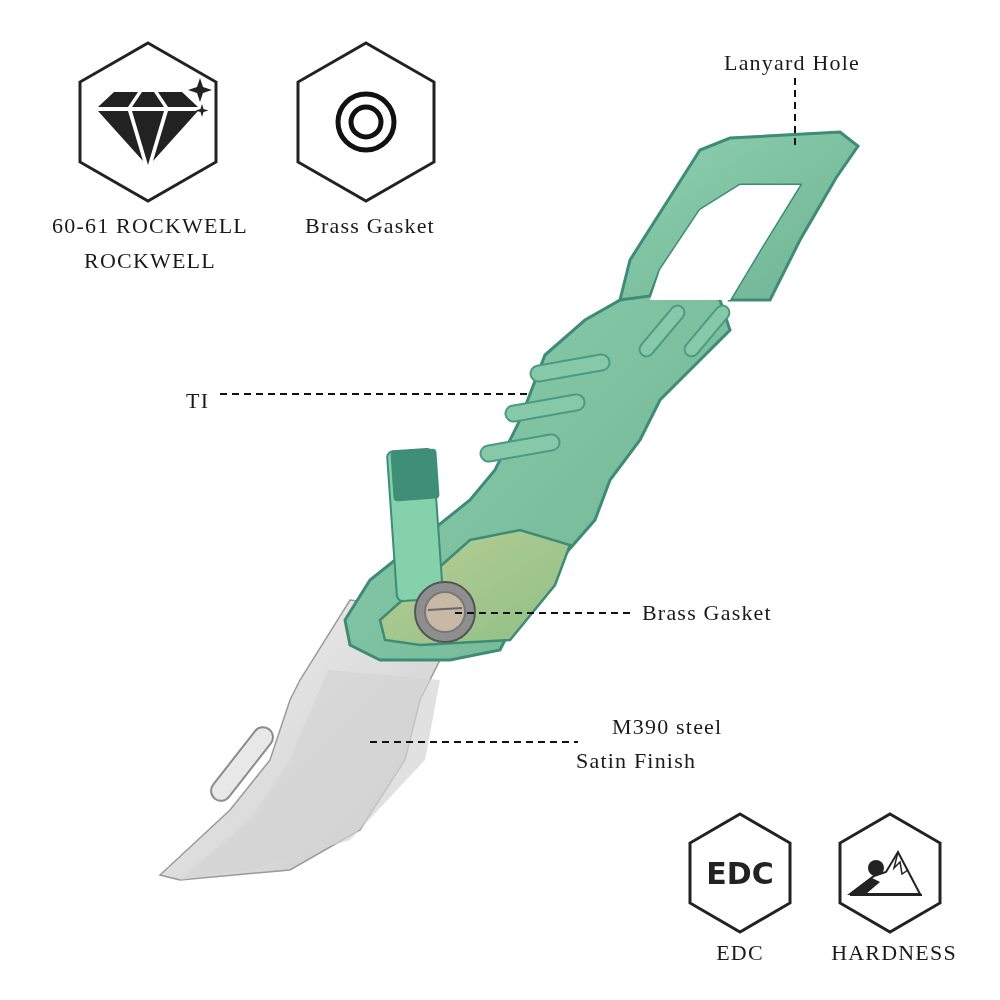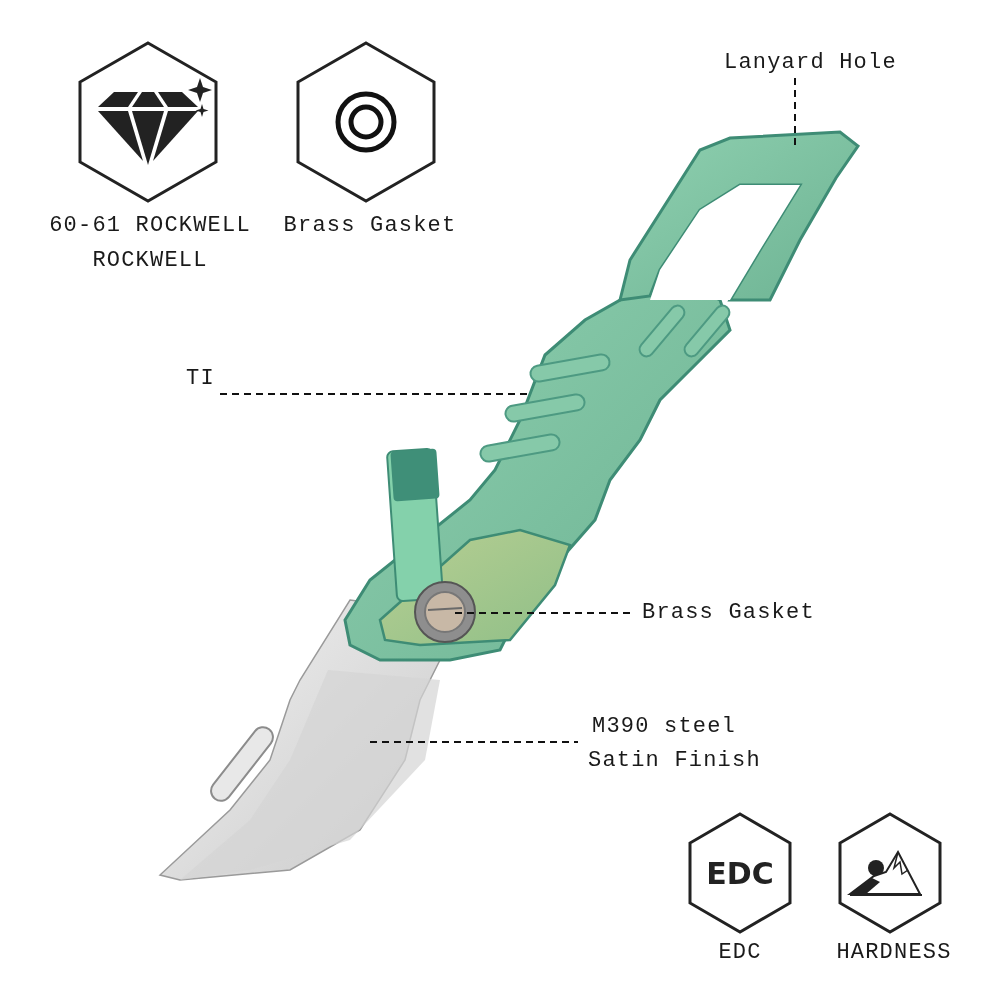--- a/index.html
+++ b/index.html
@@ -1,19 +1,19 @@
 <!DOCTYPE html>
 <html><head>
 <meta charset="utf-8">
 <style>
   html, body { margin: 0; padding: 0; background: #ffffff; }
   body { width: 1000px; height: 1000px; position: relative; overflow: hidden;
          font-family: "DejaVu Sans Condensed", "DejaVu Sans", sans-serif; color: #1a1a1a; }
   .label { position: absolute; font-size: 22px; letter-spacing: 1.2px; color: #1a1a1a;
-           font-family: Liberation Mono, monospace; white-space: nowrap; }
+           font-family: Liberation Serif, serif; white-space: nowrap; }
   .label.center { text-align: left; transform: translateX(-50%); }
   .hex { position: absolute; }
   .knife { position: absolute; left: 0; top: 0; }
 </style>
 </head>
 <body>
 
 <svg class="hex" style="left:76px;top:40px" width="144" height="164" viewBox="0 0 144 164">
   <polygon points="72,3 140,42 140,122 72,161 4,122 4,42" fill="none" stroke="#222" stroke-width="3"></polygon>
   <g>
@@ -110,16 +110,16 @@
     <line x1="428" y1="610" x2="462" y2="608" stroke="#6a6a6a" stroke-width="2"></line>
   </g>
 
   <line x1="795" y1="78" x2="795" y2="148" stroke="#111" stroke-width="2" stroke-dasharray="7,5"></line>
   <line x1="220" y1="394" x2="530" y2="394" stroke="#111" stroke-width="2" stroke-dasharray="7,5"></line>
   <line x1="455" y1="613" x2="630" y2="613" stroke="#111" stroke-width="2" stroke-dasharray="7,5"></line>
   <line x1="370" y1="742" x2="578" y2="742" stroke="#111" stroke-width="2" stroke-dasharray="7,5"></line>
 </svg>
 
 <div class="label" style="left:724px;top:50px">Lanyard Hole</div>
-<div class="label" style="left:186px;top:366px">TI</div>
+<div class="label" style="left:186px;top:388px">TI</div>
 <div class="label" style="left:642px;top:600px">Brass Gasket</div>
-<div class="label" style="left:592px;top:714px">M390 steel</div>
-<div class="label" style="left:588px;top:748px">Satin Finish</div>
+<div class="label" style="left:612px;top:714px">M390 steel</div>
+<div class="label" style="left:576px;top:748px">Satin Finish</div>
 
 </body></html>

